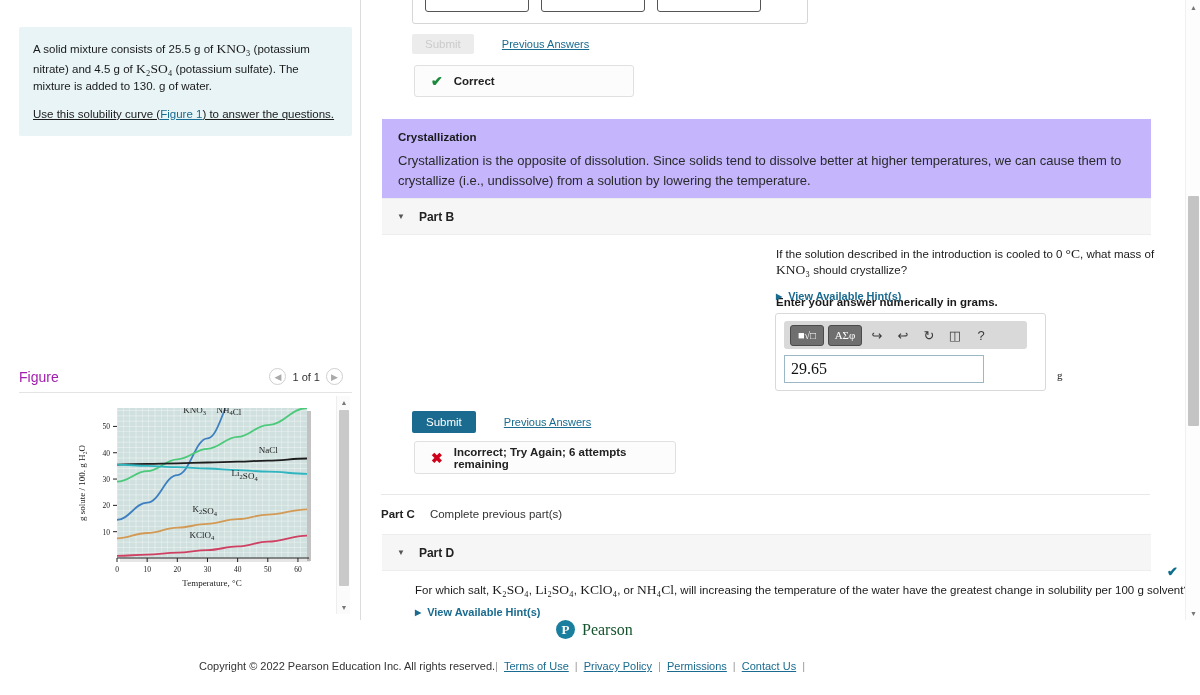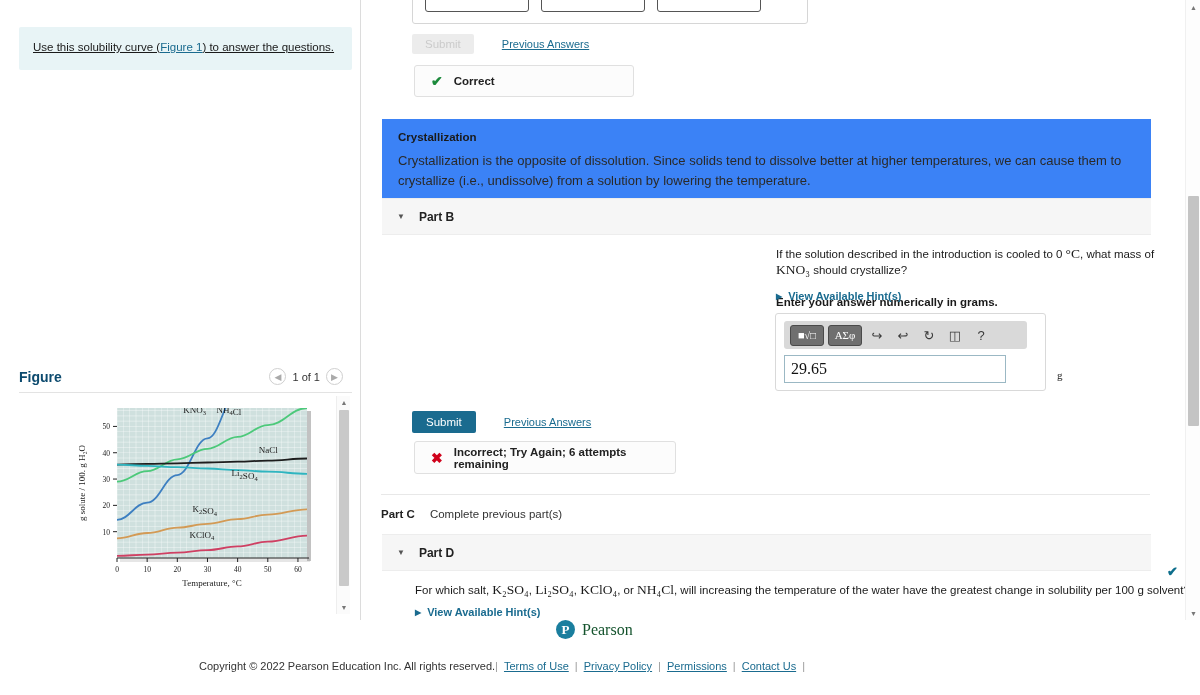--- a/index.html
+++ b/index.html
@@ -22,21 +22,21 @@
     background: #e8f4f6; border-radius: 2px;
     padding: 12px 14px 14px 14px;
     font-size: 11.5px; color: #1a1a1a; line-height: 1.45;
   }
   .intro-box p { margin: 0 0 11px 0; }
   .intro-box p:last-child { margin-bottom: 0; text-decoration: underline; }
   .mathvar { font-family: "Liberation Serif", serif; font-size: 13.5px; }
   .link { color: #1a6b8f; text-decoration: underline; cursor: pointer; }
   .figure-title {
     position: absolute; left: 19px; top: 369px;
-    font-size: 14px; font-weight: bold; color: #0c4a6e;
+    font-size: 14px; font-weight: normal; color: #a21caf;
   }
   .fig-nav {
     position: absolute; right: 17px; top: 368px;
     display: flex; align-items: center; gap: 6px;
     font-size: 11px; color: #333;
   }
   .nav-circle {
     width: 17px; height: 17px; border-radius: 50%;
     border: 1px solid #cfcfcf; color: #aaa;
     display: flex; align-items: center; justify-content: center;
@@ -100,21 +100,21 @@
     background: #fcfcfc; display: flex; align-items: center; gap: 11px;
     padding: 0 16px; font-size: 11.5px; font-weight: bold; color: #222;
   }
   .fb-correct { left: 53px; top: 65px; width: 220px; height: 32px; }
   .fb-incorrect { left: 53px; top: 441px; width: 262px; height: 33px; }
   .icon-check { color: #1c8a3c; font-size: 14px; font-weight: bold; }
   .icon-x { color: #d0021b; font-size: 14px; font-weight: bold; }
 
   .info-panel {
     position: absolute; left: 21px; top: 119px; width: 769px;
-    background: #3b82f6; padding: 12px 16px 14px 16px;
+    background: #c4b5fd; padding: 12px 16px 14px 16px;
   }
   .info-title { font-size: 11.5px; font-weight: bold; color: #1a1a1a; margin-bottom: 8px; }
   .info-body { font-size: 13px; color: #2a2a2a; line-height: 1.5; }
 
   .part-header {
     position: absolute; left: 21px; width: 769px; height: 37px;
     background: #f6f6f6; border-top: 1px solid #ededed; border-bottom: 1px solid #ededed;
     display: flex; align-items: center; padding-left: 15px; cursor: pointer;
   }
   .part-header .caret { font-size: 8px; color: #555; margin-right: 14px; }
@@ -148,21 +148,21 @@
     width: 34px; height: 21px; background: #6f6f6f; border: 1px solid #4a4a4a;
     border-radius: 3px; color: #fff; font-size: 11px;
     display: flex; align-items: center; justify-content: center; cursor: pointer;
     font-family: "Liberation Serif", serif;
   }
   .mb-icon {
     width: 22px; height: 22px; display: flex; align-items: center; justify-content: center;
     color: #3a3a3a; font-size: 13px; cursor: pointer;
   }
   .answer-input {
-    position: absolute; left: 8px; top: 41px; width: 222px; height: 28px;
+    position: absolute; left: 8px; top: 41px; width: 200px; height: 28px;
     border: 1px solid #9bb8c4; background: #fff; font-size: 16px;
     font-family: "Liberation Serif", serif; color: #111; padding: 0 6px;
     outline: none;
   }
   .unit-g {
     position: absolute; left: 696px; top: 369px; font-size: 11px;
     font-family: "Liberation Serif", serif; color: #222;
   }
 
   .partc-row { position: absolute; left: 381px; top: 508px; font-size: 11.5px; color: #222; }
@@ -207,20 +207,21 @@
   .page-scroll .arr.dn { bottom: 0; }
 </style>
 </head>
 <body>
 
 <div class="page">
 
   <div class="left-pane">
 
     <div class="intro-box">
+      <p><span>A solid mixture consists of 25.5 g of </span><span class="mathvar">KNO₃</span><span> (potassium nitrate) and 4.5 g of </span><span class="mathvar">K₂SO₄</span><span> (potassium sulfate).  The mixture is added to 130. g of water.</span></p>
       <p><span>Use this solubility curve (</span><span class="link">Figure 1</span><span>) to answer the questions.</span></p>
     </div>
 
     <div class="figure-title">Figure</div>
     <div class="fig-nav">
       <div class="nav-circle">◀</div>
       <span>1 of 1</span>
       <div class="nav-circle">▶</div>
     </div>
     <div class="fig-divider"></div>

